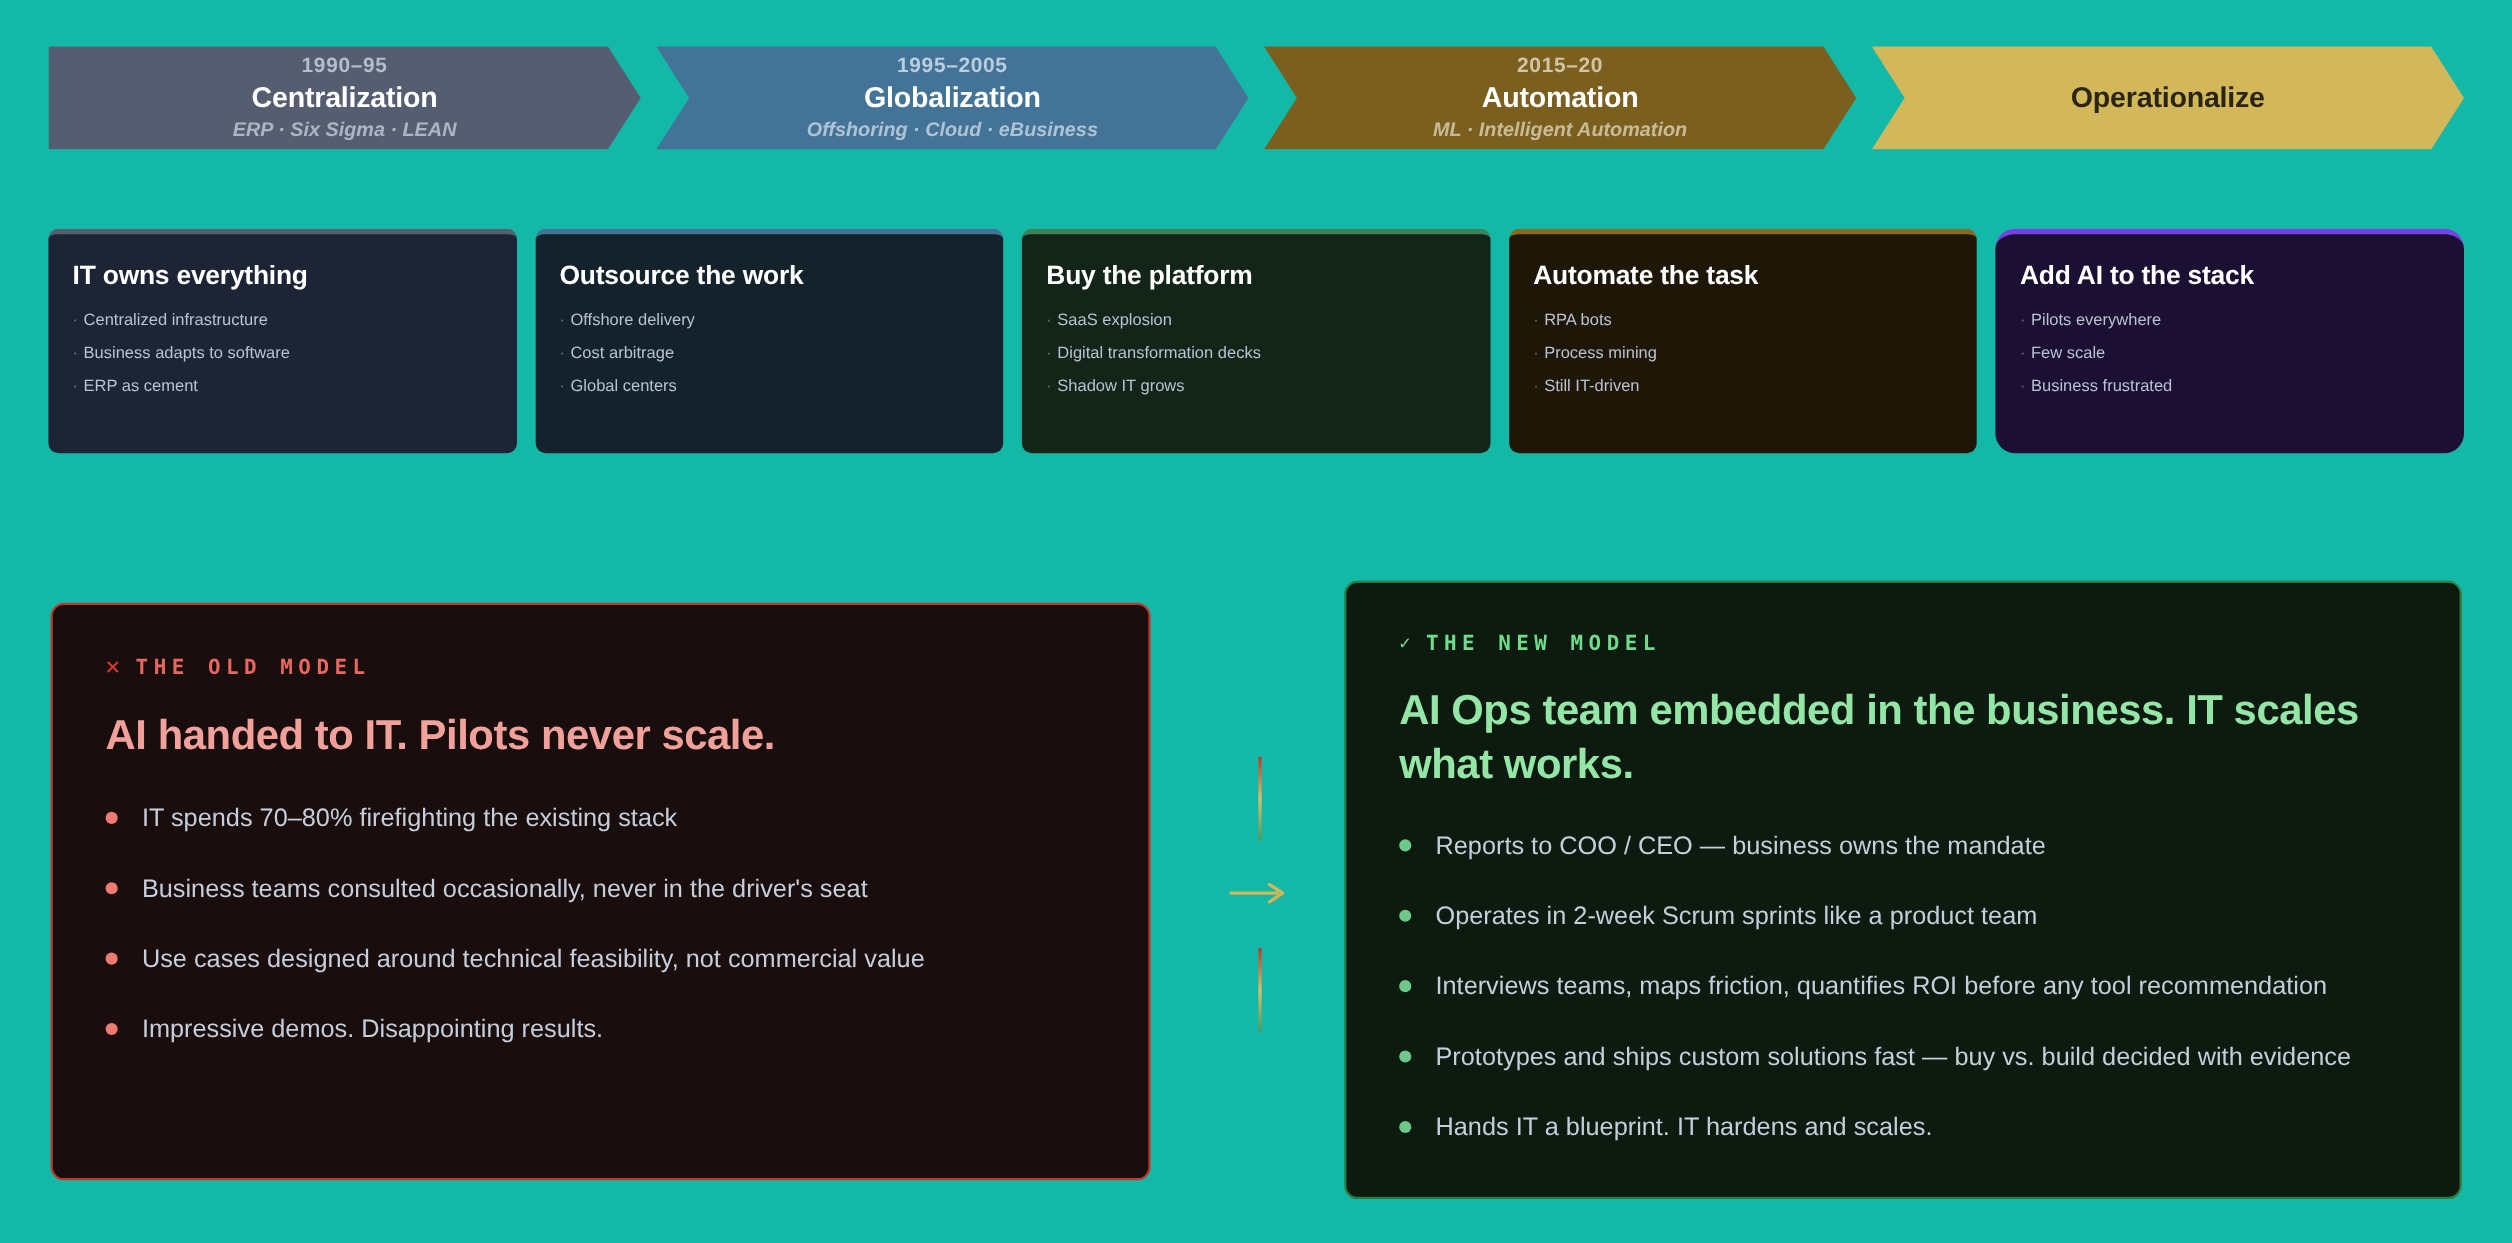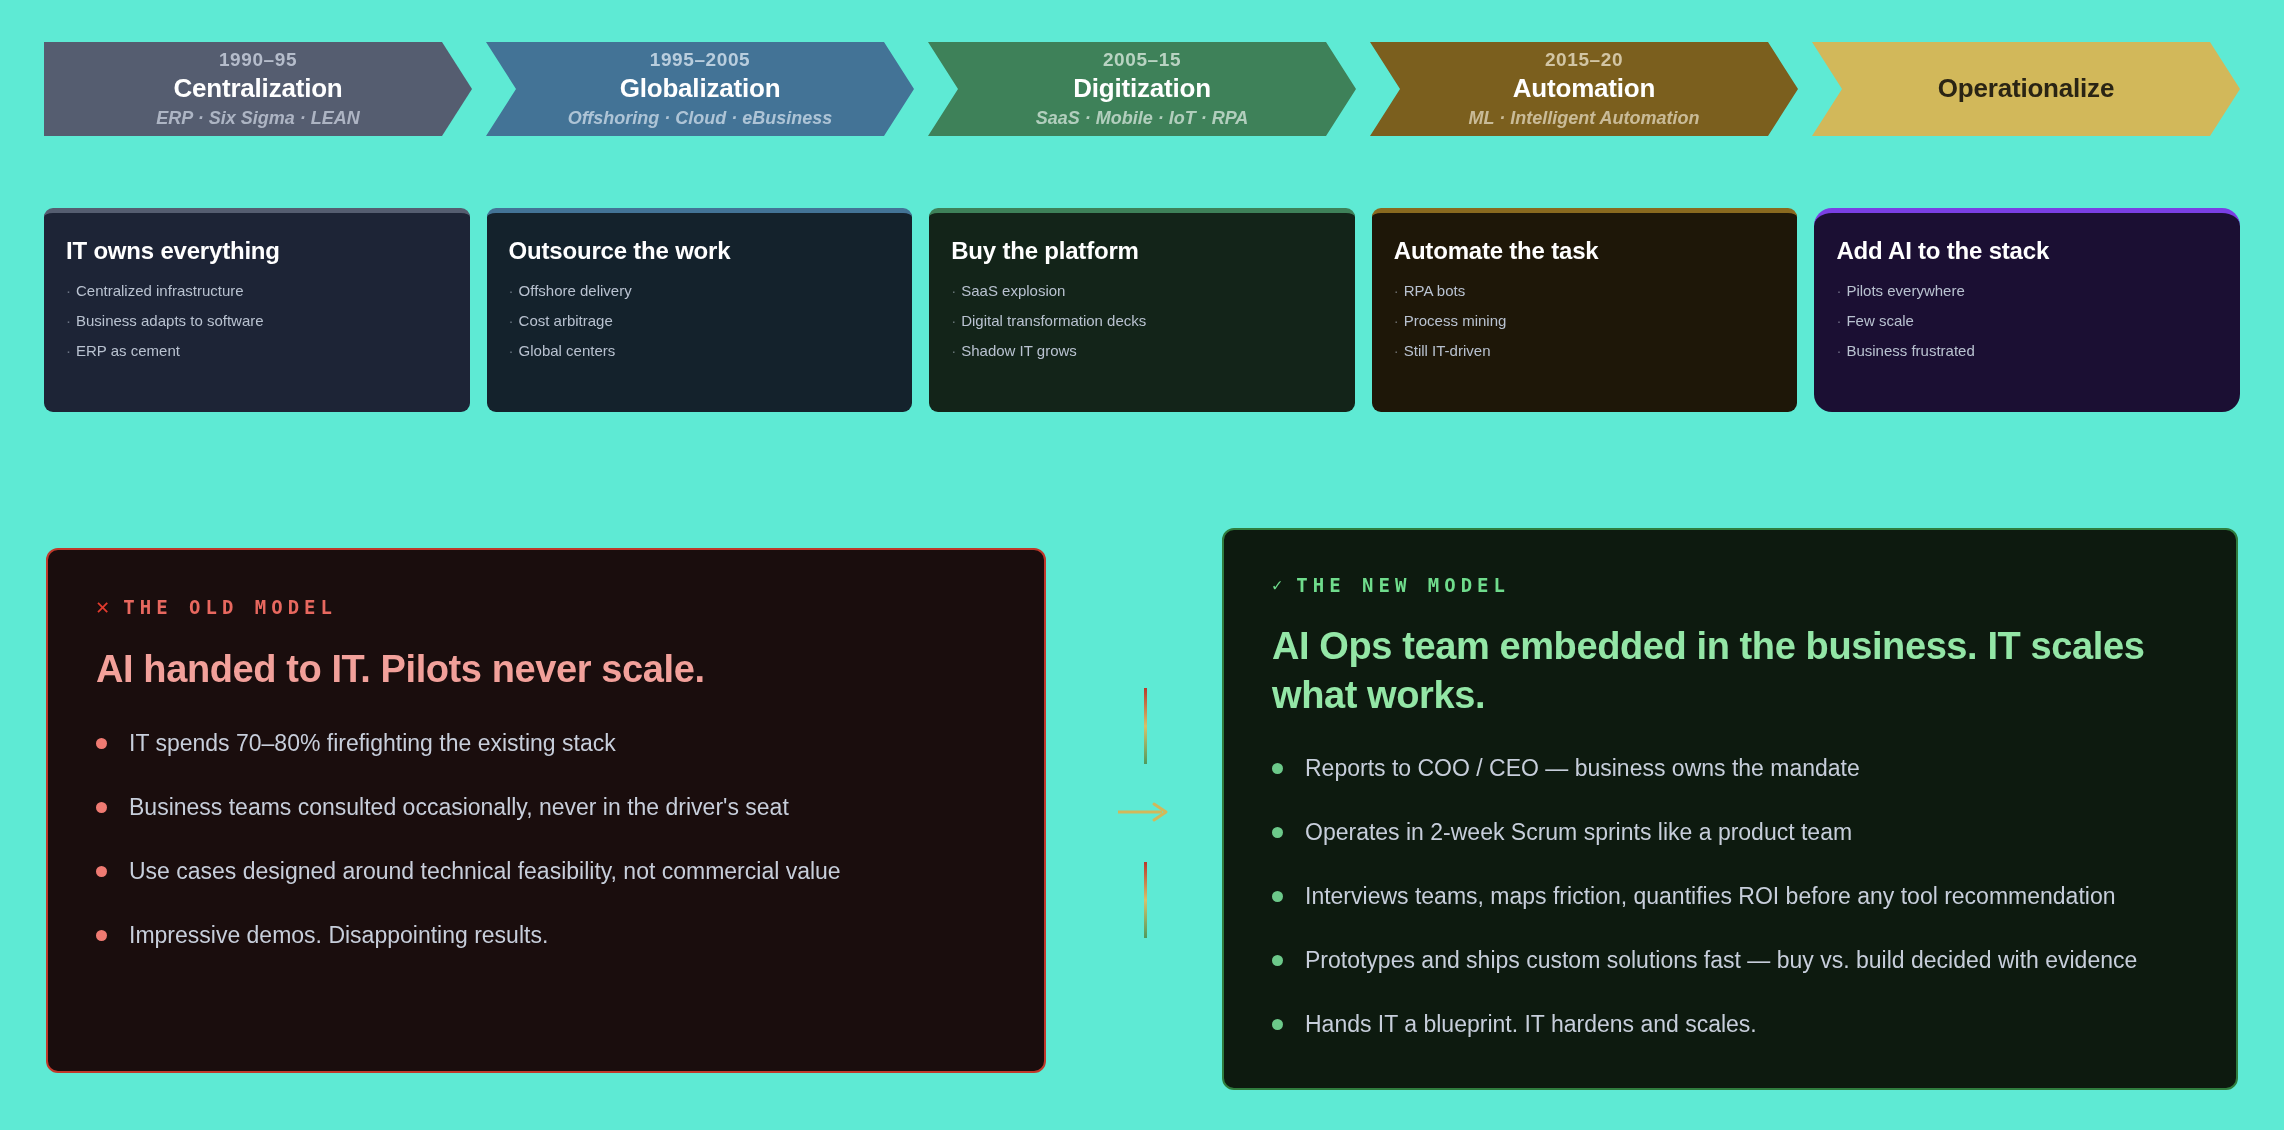--- a/index.html
+++ b/index.html
@@ -9,21 +9,21 @@
     height: 1130px;
     background: #0b1221;
     font-family: "Liberation Sans", sans-serif;
     overflow: hidden;
   }
 
   .page {
     position: relative;
     width: 2284px;
     height: 1130px;
-    background: #5eead4;
+    background: #14b8a6;
   }
 
   
   .timeline {
     position: absolute;
     left: 44px;
     top: 42px;
     width: 2196px;
     height: 94px;
     display: flex;
@@ -210,25 +210,20 @@
       <div class="chev first" style="background: rgb(85, 93, 112);">
         <div class="chev-era" style="color: rgb(203, 210, 224);">1990–95</div>
         <div class="chev-title" style="color: rgb(255, 255, 255);">Centralization</div>
         <div class="chev-sub" style="color: rgb(196, 203, 217);">ERP · Six Sigma · LEAN</div>
       </div>
       <div class="chev" style="background: rgb(67, 115, 150);">
         <div class="chev-era" style="color: rgb(212, 226, 238);">1995–2005</div>
         <div class="chev-title" style="color: rgb(255, 255, 255);">Globalization</div>
         <div class="chev-sub" style="color: rgb(201, 217, 231);">Offshoring · Cloud · eBusiness</div>
       </div>
-      <div class="chev" style="background: rgb(62, 129, 89);">
-        <div class="chev-era" style="color: rgb(212, 230, 218);">2005–15</div>
-        <div class="chev-title" style="color: rgb(255, 255, 255);">Digitization</div>
-        <div class="chev-sub" style="color: rgb(207, 226, 214);">SaaS · Mobile · IoT · RPA</div>
-      </div>
       <div class="chev" style="background: rgb(123, 95, 30);">
         <div class="chev-era" style="color: rgb(230, 220, 194);">2015–20</div>
         <div class="chev-title" style="color: rgb(255, 255, 255);">Automation</div>
         <div class="chev-sub" style="color: rgb(222, 211, 183);">ML · Intelligent Automation</div>
       </div>
       <div class="chev" style="background: rgb(210, 184, 90); gap: 27px;">
         <div class="chev-era" style="color: rgb(74, 64, 36);">2025+</div>
         <div class="chev-title" style="color: rgb(42, 36, 20);">Operationalize</div>
         <div class="chev-sub" style="color: rgb(61, 53, 32);">AI Ops Teams · Business-led</div>
       </div>

